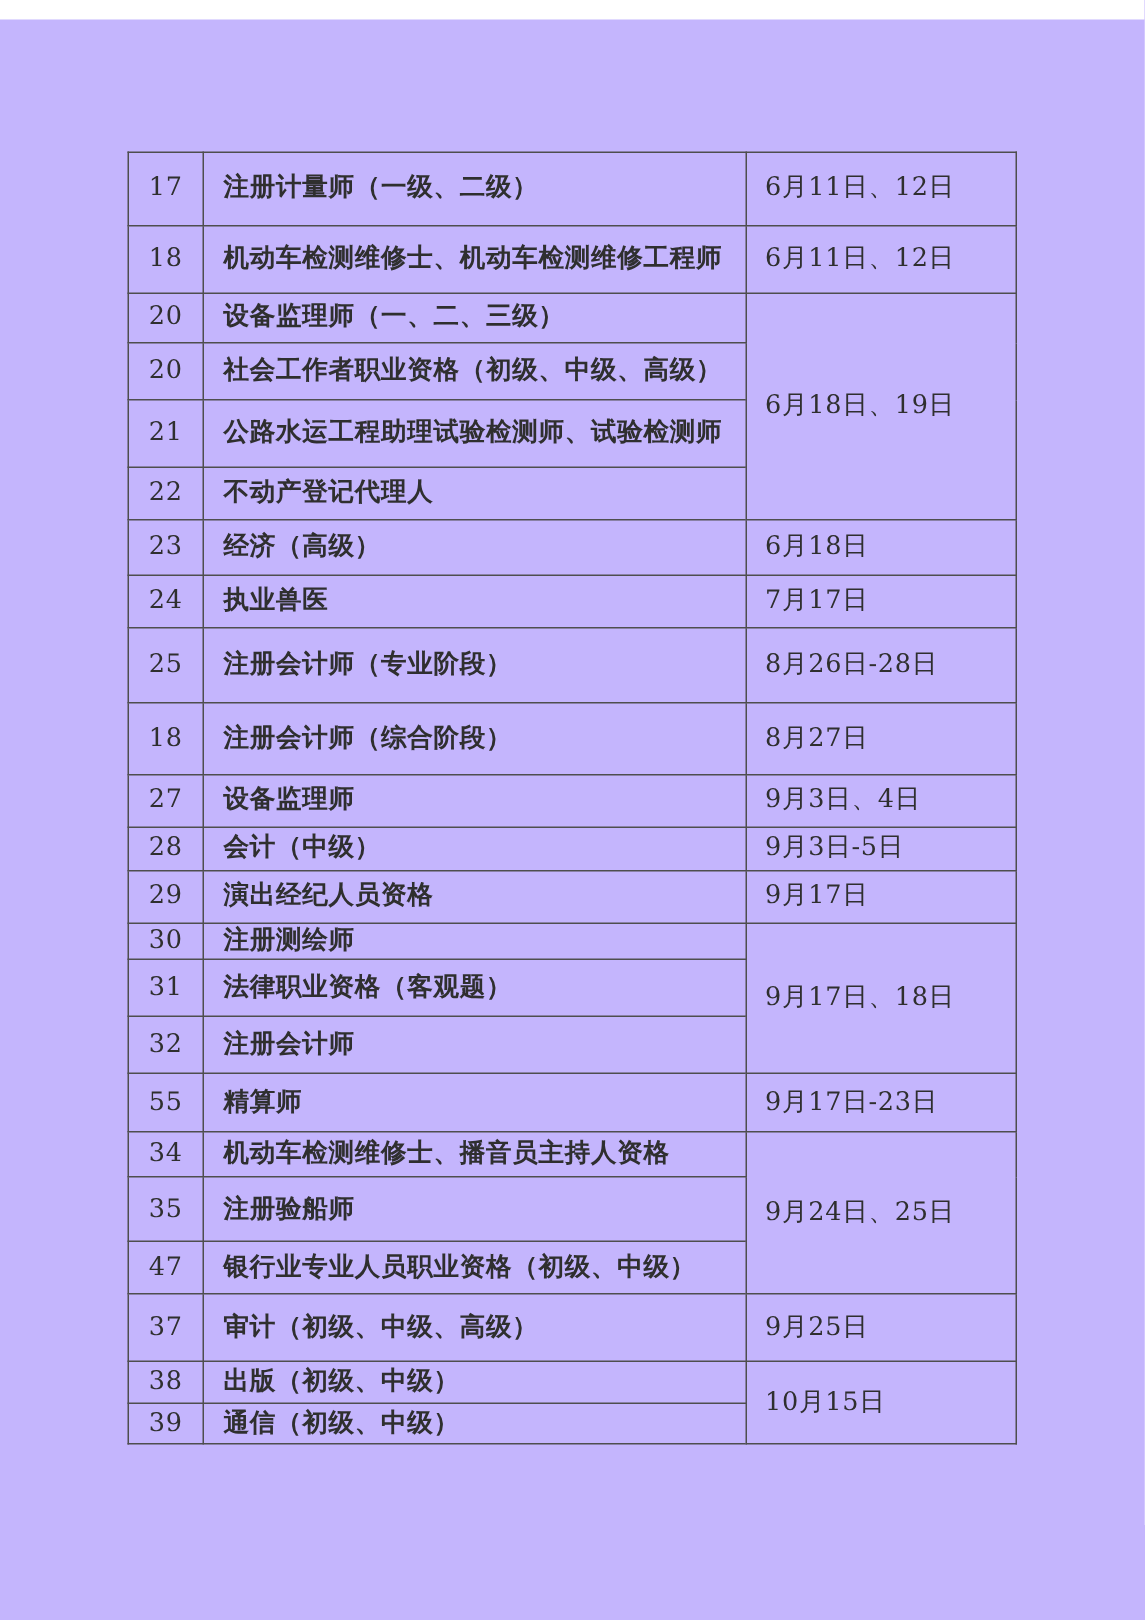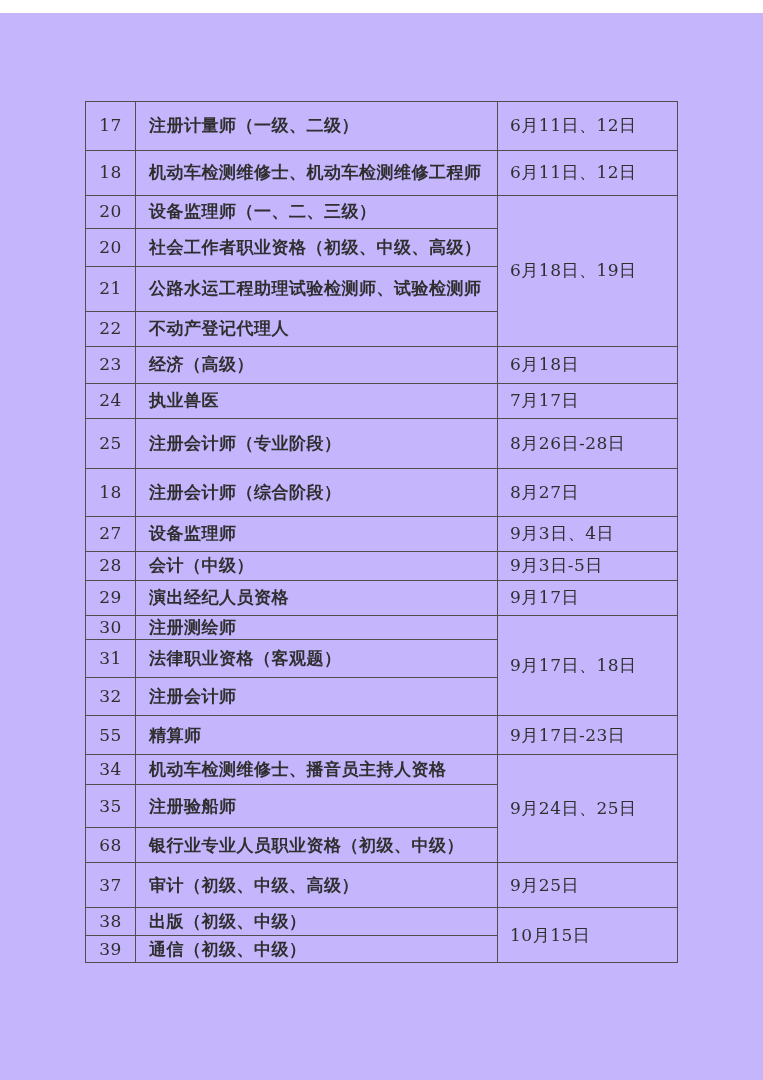--- a/index.html
+++ b/index.html
@@ -143,21 +143,21 @@
         <tr style="height: 30px;">
           <td class="cell-no">34</td>
           <td class="cell-name">机动车检测维修士、播音员主持人资格</td>
           <td class="cell-date" rowspan="3">9月24日、25日</td>
         </tr>
         <tr style="height: 43px;">
           <td class="cell-no">35</td>
           <td class="cell-name">注册验船师</td>
         </tr>
         <tr style="height: 35px;">
-          <td class="cell-no">68</td>
+          <td class="cell-no">47</td>
           <td class="cell-name">银行业专业人员职业资格（初级、中级）</td>
         </tr>
         <tr style="height: 45px;">
           <td class="cell-no">37</td>
           <td class="cell-name">审计（初级、中级、高级）</td>
           <td class="cell-date" rowspan="1">9月25日</td>
         </tr>
         <tr style="height: 28px;">
           <td class="cell-no">38</td>
           <td class="cell-name">出版（初级、中级）</td>

